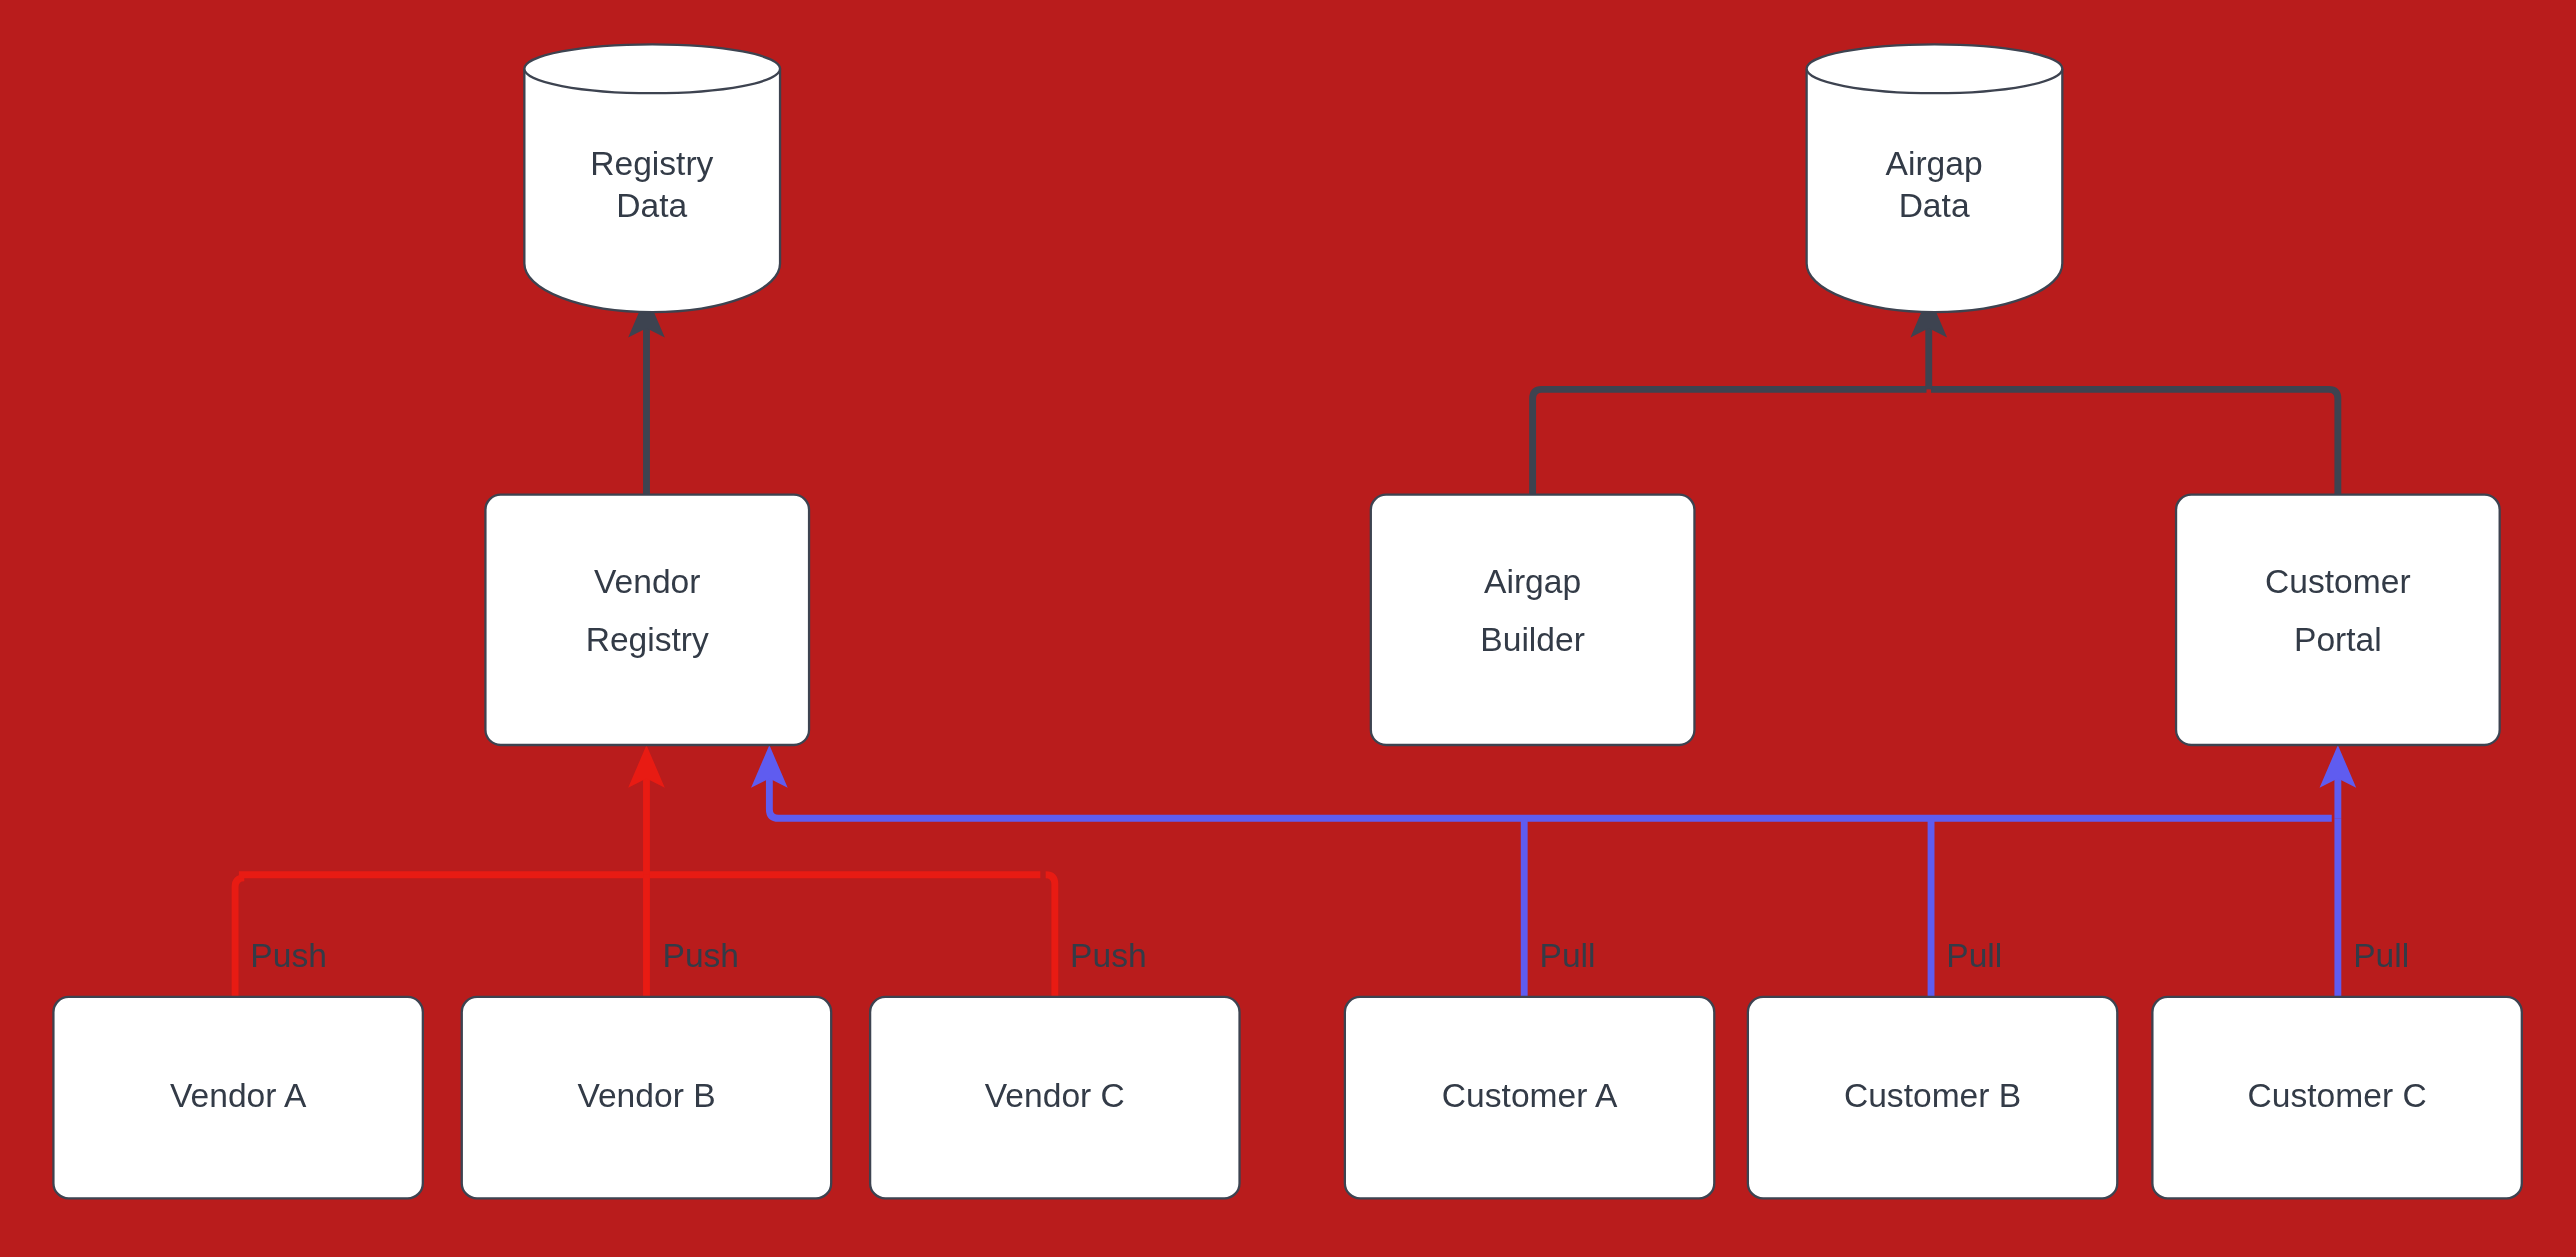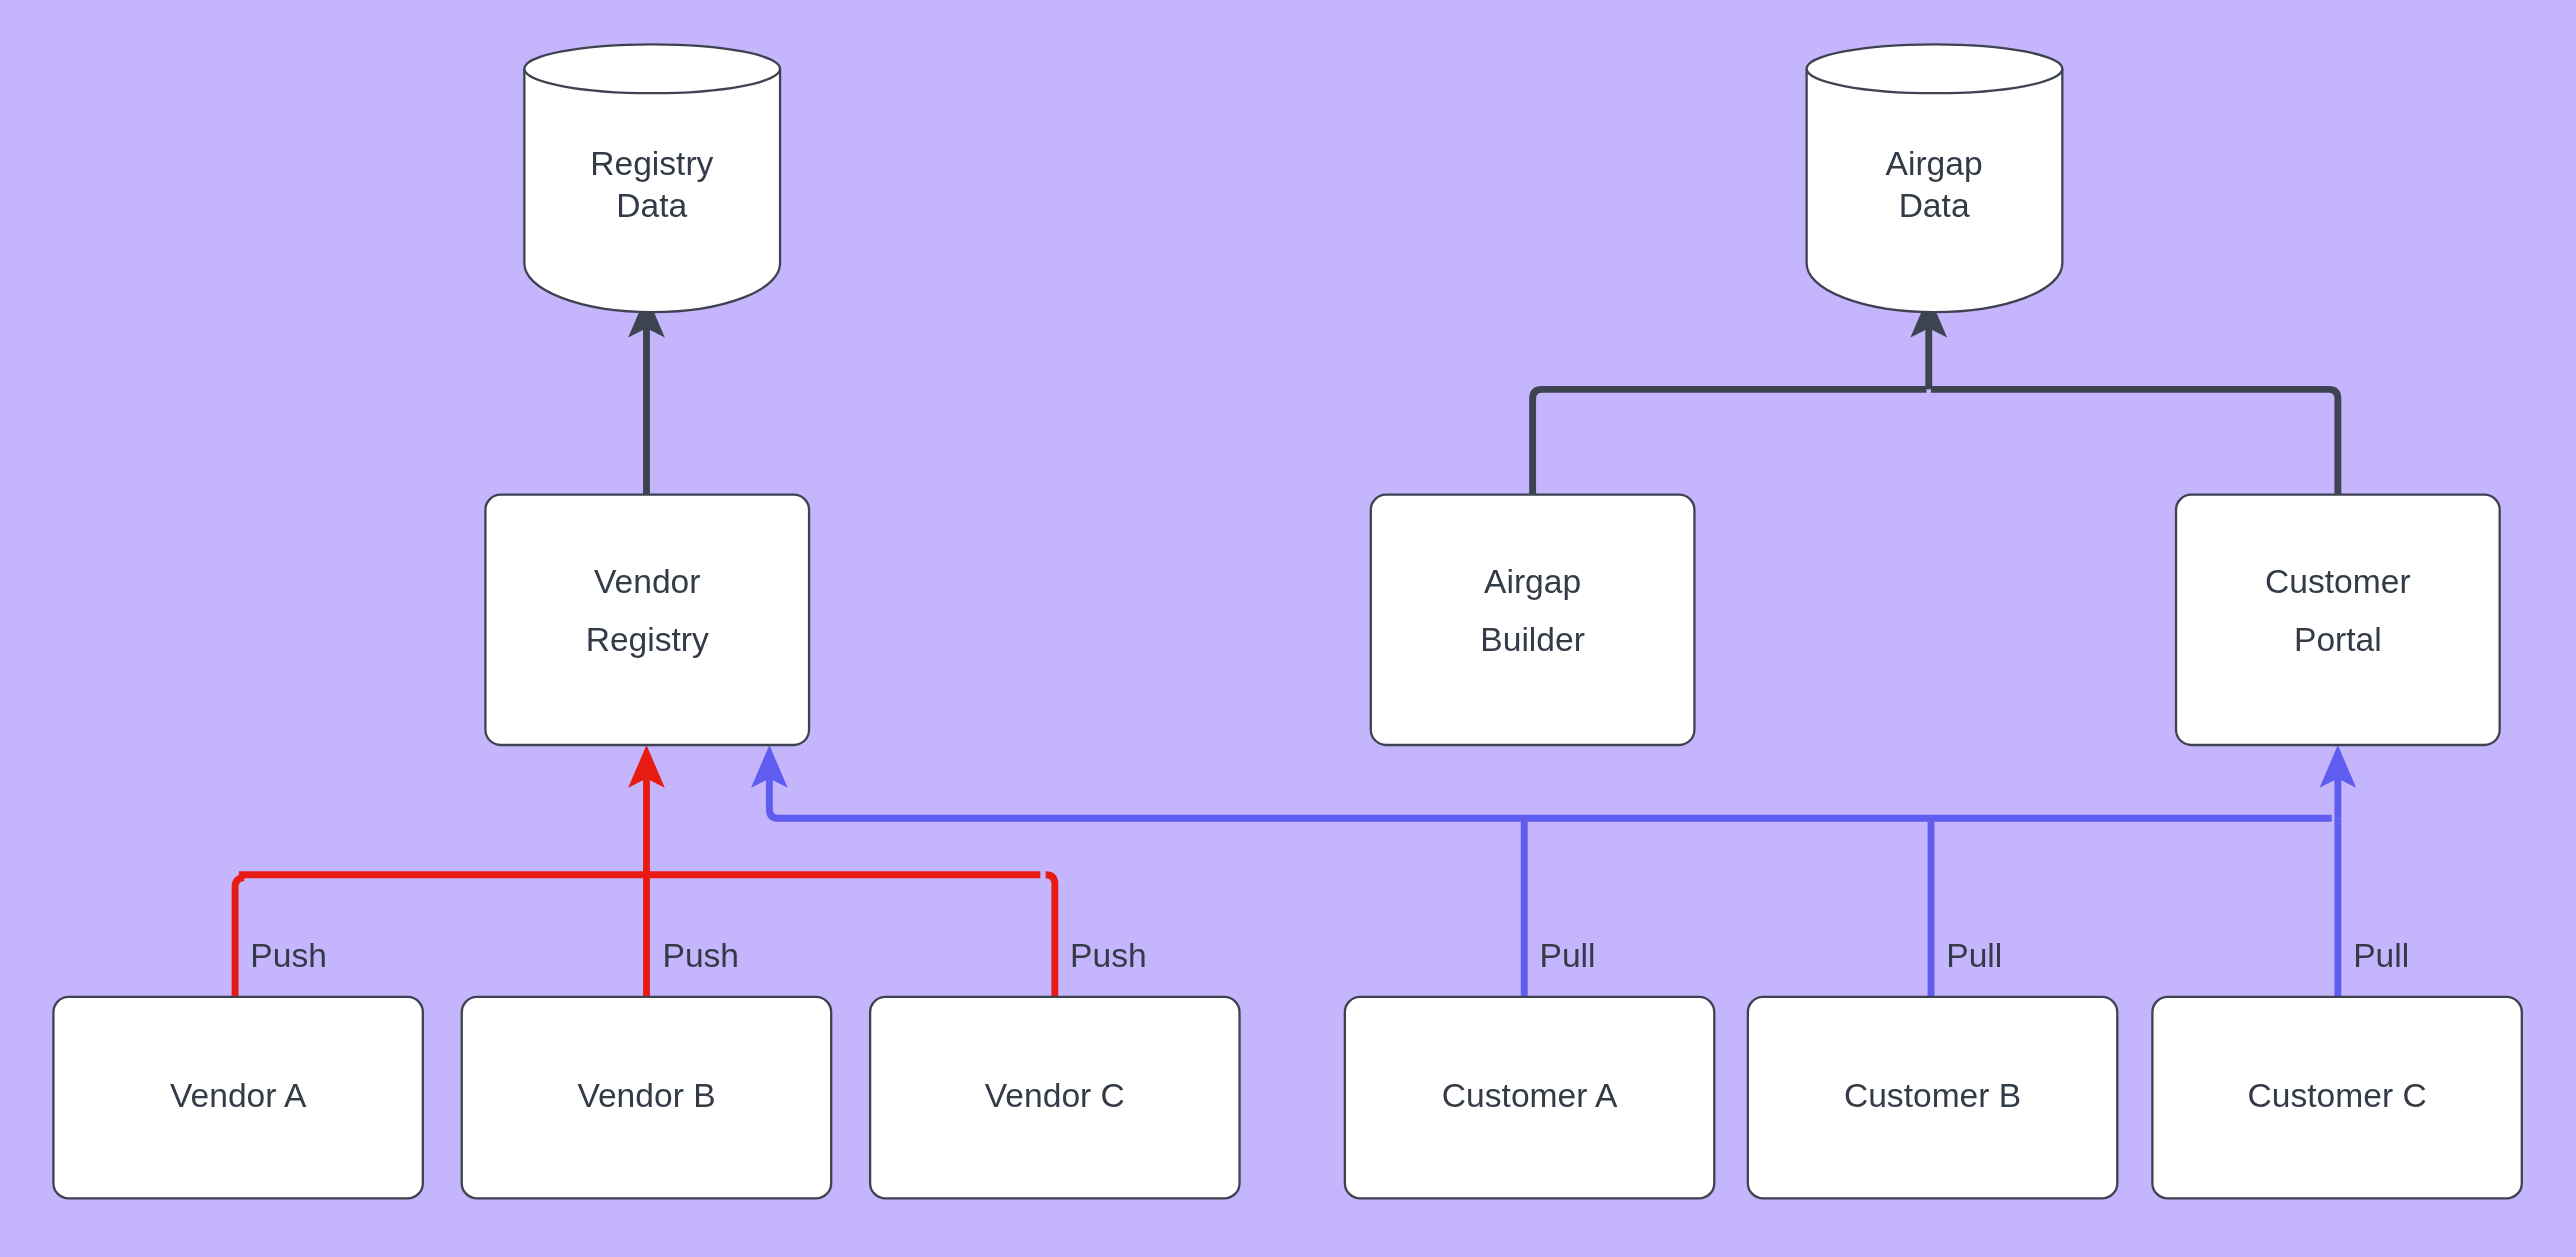--- a/index.html
+++ b/index.html
@@ -11,21 +11,21 @@
   body {
     width: 2576px;
     height: 1258px;
     font-family: "Liberation Sans", sans-serif;
     overflow: hidden;
   }
   #diagram-root {
     position: relative;
     width: 2576px;
     height: 1258px;
-    background: #c4b5fd;
+    background: #b91c1c;
   }
   svg.canvas {
     position: absolute;
     left: 0;
     top: 0;
     width: 2576px;
     height: 1258px;
   }
   .node-label {
     font-family: "Liberation Sans", sans-serif;

